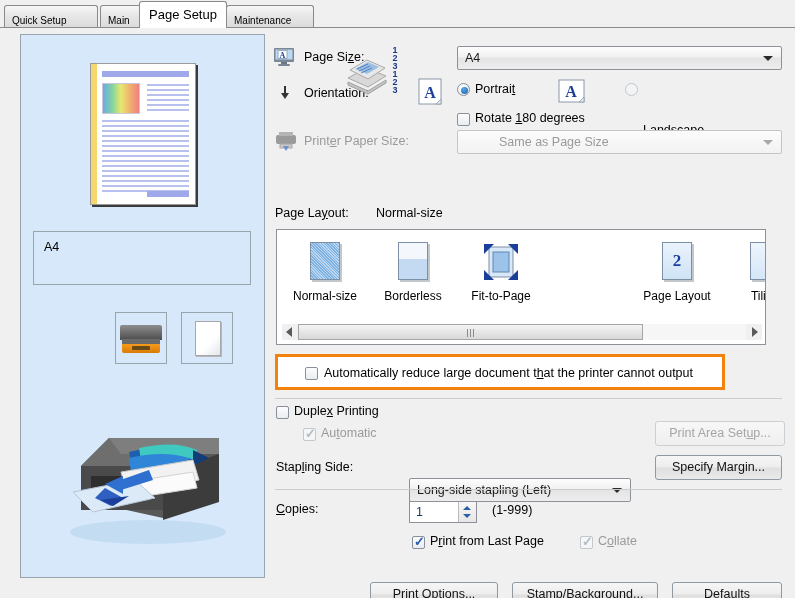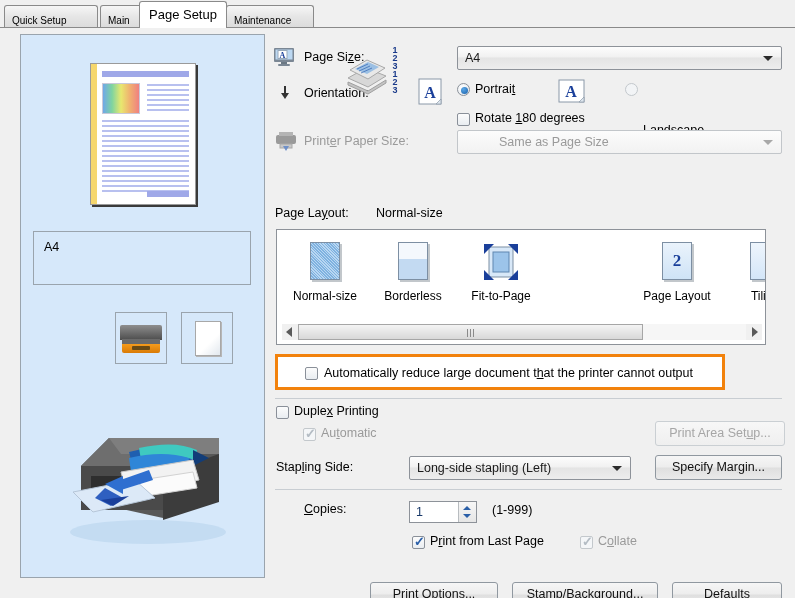--- a/index.html
+++ b/index.html
@@ -417,31 +417,31 @@
         <span>Au</span><u>t</u><span>omatic</span>
       </div>
 
       <div class="btn dim" style="left:383px;top:387px;width:130px;">
         <span>Print Area Set</span><u>u</u><span>p...</span>
       </div>
 
       <div class="lbl" style="position:absolute;left:4px;top:426px;">
         <span>Stap</span><u>l</u><span>ing Side:</span>
       </div>
-      <div class="combo" style="left:137px;top:422px;width:222px;">
+      <div class="combo" style="left:137px;top:444px;width:222px;">
         <span>Long-side stapling (Left)</span>
         <span class="arw"></span>
       </div>
       <div class="btn" style="left:383px;top:421px;width:127px;">
         <span>Specify Mar</span><u>g</u><span>in...</span>
       </div>
 
       <div class="sep" style="left:3px;top:455px;width:507px;"></div>
 
-      <div class="lbl" style="position:absolute;left:4px;top:468px;margin-left:28px;">
+      <div class="lbl" style="position:absolute;left:4px;top:468px;">
         <u>C</u><span>opies:</span>
       </div>
 
       <div class="stack">
         <svg width="46" height="44" viewBox="0 0 46 44">
           <polygon points="4,26 22,16 42,24 24,35" fill="#d8d8d8" stroke="#a8a8a8"></polygon>
           <polygon points="4,30 24,39 42,28 42,31 24,42 4,33" fill="#c4c4c4" stroke="#a0a0a0"></polygon>
           <polygon points="6,18 23,8 41,16 24,27" fill="#e8e8e8" stroke="#a8a8a8"></polygon>
           <polygon points="11,17 24,10 35,15 23,22" fill="#9cc0e4"></polygon>
           <g stroke="#3f6fb8" stroke-width="0.8">

